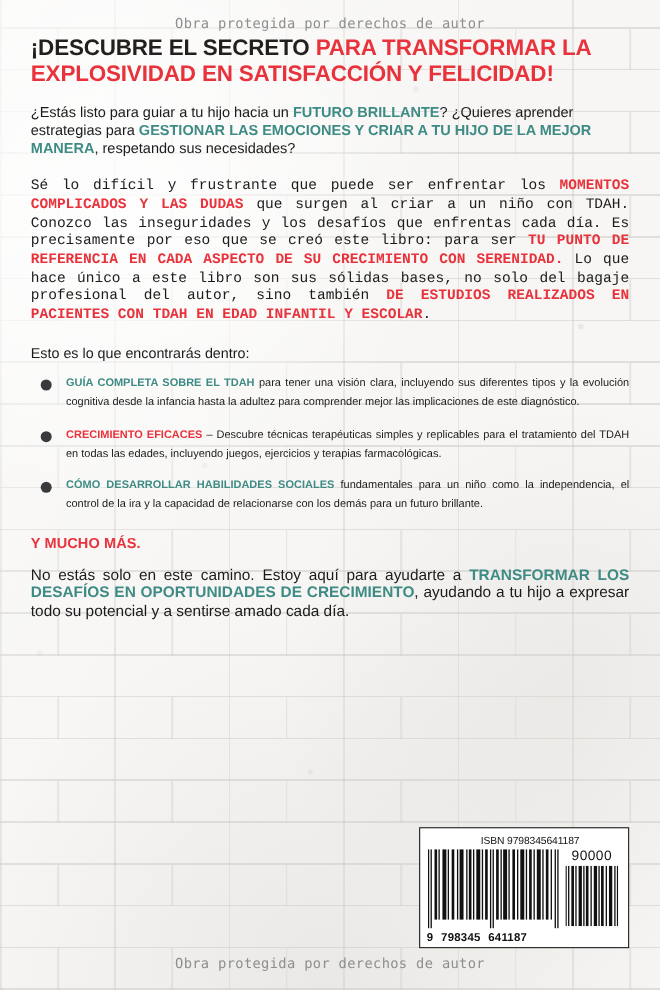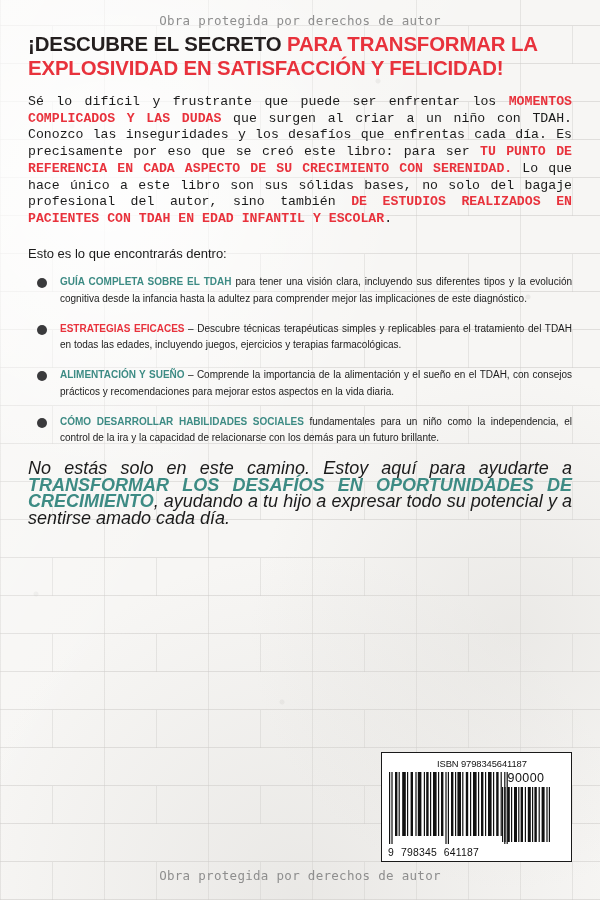--- a/index.html
+++ b/index.html
@@ -169,25 +169,24 @@
   .much-more {
     margin: 18px 0 13px 0;
     font-size: 13.2px;
     font-weight: bold;
     color: #e8323c;
     letter-spacing: 0.1px;
   }
 
   .closing {
     margin: 0;
-    font-size: 18px;
+    font-size: 14px;
     line-height: 16.7px;
     color: #1b1b1b;
     text-align: justify;
-    font-style: italic;
   }
 
   
   .barcode-box {
     position: absolute;
     left: 381px;
     top: 752px;
     width: 191px;
     height: 110px;
     background: #ffffff;
@@ -211,21 +210,21 @@
   }
   .bars-main {
     position: absolute;
     left: 0;
     top: 0;
     width: 120px;
     height: 72px;
   }
   .bars-addon-wrap {
     position: absolute;
-    right: 14px;
+    right: 2px;
     top: 0;
     width: 48px;
     padding-left: 48px;
   }
   .addon-digits {
     font-family: "Liberation Sans", sans-serif;
     font-size: 12.5px;
     color: #111;
     text-align: center;
     letter-spacing: 0.4px;
@@ -239,66 +238,66 @@
   .ean-digits {
     position: absolute;
     left: -1px;
     bottom: 0;
     width: 128px;
     font-family: "Liberation Sans", sans-serif;
     font-size: 10.4px;
     color: #111;
     letter-spacing: 0.2px;
     white-space: nowrap;
+    font-weight: bold;
   }
   .ean-digits .gap { display: inline-block; width: 7px; }
 </style>
 </head>
 <body>
 
 <div id="cover">
 
   <div class="brick-layer"></div>
   <div class="brick-layer-offset"></div>
   <div class="brick-speckle"></div>
   <div class="brick-shade"></div>
 
   <div class="watermark watermark-top">Obra protegida por derechos de autor</div>
 
   <div class="content">
 
     <h1 class="headline"><span class="dark">¡DESCUBRE EL SECRETO </span><span>PARA TRANSFORMAR LA EXPLOSIVIDAD EN SATISFACCIÓN Y FELICIDAD!</span></h1>
 
+    <p class="body lead"><span>¿Estás listo para guiar a tu hijo hacia un </span><span class="em-teal">FUTURO BRILLANTE</span><span>? ¿Quieres aprender estrategias para </span><span class="em-teal">GESTIONAR LAS EMOCIONES Y CRIAR A TU HIJO DE LA MEJOR MANERA</span><span>, respetando sus necesidades?</span></p>
 
 
     <p class="body justify"><span>Sé lo difícil y frustrante que puede ser enfrentar los </span><span class="em-red">MOMENTOS COMPLICADOS Y LAS DUDAS</span><span> que surgen al criar a un niño con TDAH. Conozco las inseguridades y los desafíos que enfrentas cada día. Es precisamente por eso que se creó este libro: para ser </span><span class="em-red">TU PUNTO DE REFERENCIA EN CADA ASPECTO DE SU CRECIMIENTO CON SERENIDAD.</span><span> Lo que hace único a este libro son sus sólidas bases, no solo del bagaje profesional del autor, sino también </span><span class="em-red">DE ESTUDIOS REALIZADOS EN PACIENTES CON TDAH EN EDAD INFANTIL Y ESCOLAR</span><span>.</span></p>
 
     <div class="intro-list">Esto es lo que encontrarás dentro:</div>
 
     <ul class="features">
 
       <li>
         <span class="dot"></span><span class="em-teal">GUÍA COMPLETA SOBRE EL TDAH</span><span> para tener una visión clara, incluyendo sus diferentes tipos y la evolución cognitiva desde la infancia hasta la adultez para comprender mejor las implicaciones de este diagnóstico.</span>
       </li>
 
       <li>
-        <span class="dot"></span><span class="em-red">ESTRATEGIAS EFICACES</span><span> – Descubre técnicas terapéuticas simples y replicables para el tratamiento del TDAH en todas las edades, incluyendo juegos, ejercicios y terapias farmacológicas.</span>
+        <span class="dot"></span><span class="em-red">CRECIMIENTO EFICACES</span><span> – Descubre técnicas terapéuticas simples y replicables para el tratamiento del TDAH en todas las edades, incluyendo juegos, ejercicios y terapias farmacológicas.</span>
       </li>
 
-      <li>
-        <span class="dot"></span><span class="em-teal">ALIMENTACIÓN Y SUEÑO</span><span> – Comprende la importancia de la alimentación y el sueño en el TDAH, con consejos prácticos y recomendaciones para mejorar estos aspectos en la vida diaria.</span>
-      </li>
 
 
       <li>
         <span class="dot"></span><span class="em-teal">CÓMO DESARROLLAR HABILIDADES SOCIALES</span><span> fundamentales para un niño como la independencia, el control de la ira y la capacidad de relacionarse con los demás para un futuro brillante.</span>
       </li>
 
     </ul>
 
+    <div class="much-more">Y MUCHO MÁS.</div>
 
     <p class="closing"><span>No estás solo en este camino. Estoy aquí para ayudarte a </span><span class="em-teal">TRANSFORMAR LOS DESAFÍOS EN OPORTUNIDADES DE CRECIMIENTO</span><span>, ayudando a tu hijo a expresar todo su potencial y a sentirse amado cada día.</span></p>
 
   </div>
 
   <div class="barcode-box">
     <div class="isbn-label">ISBN 9798345641187</div>
     <div class="bars-row">
 
       <svg class="bars-main" viewBox="0 0 120 72" preserveAspectRatio="none">

